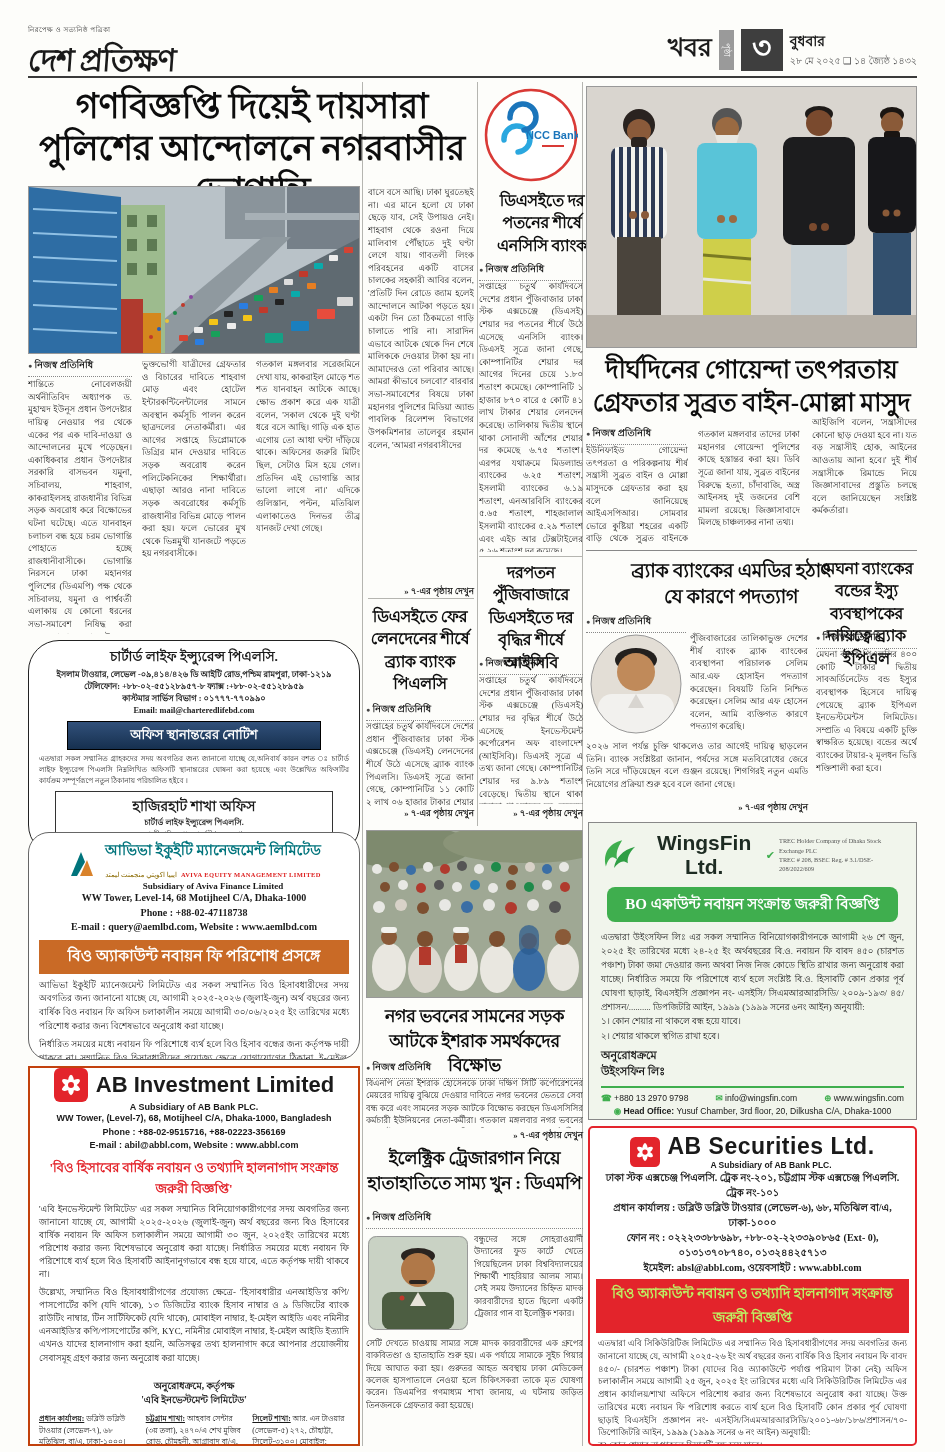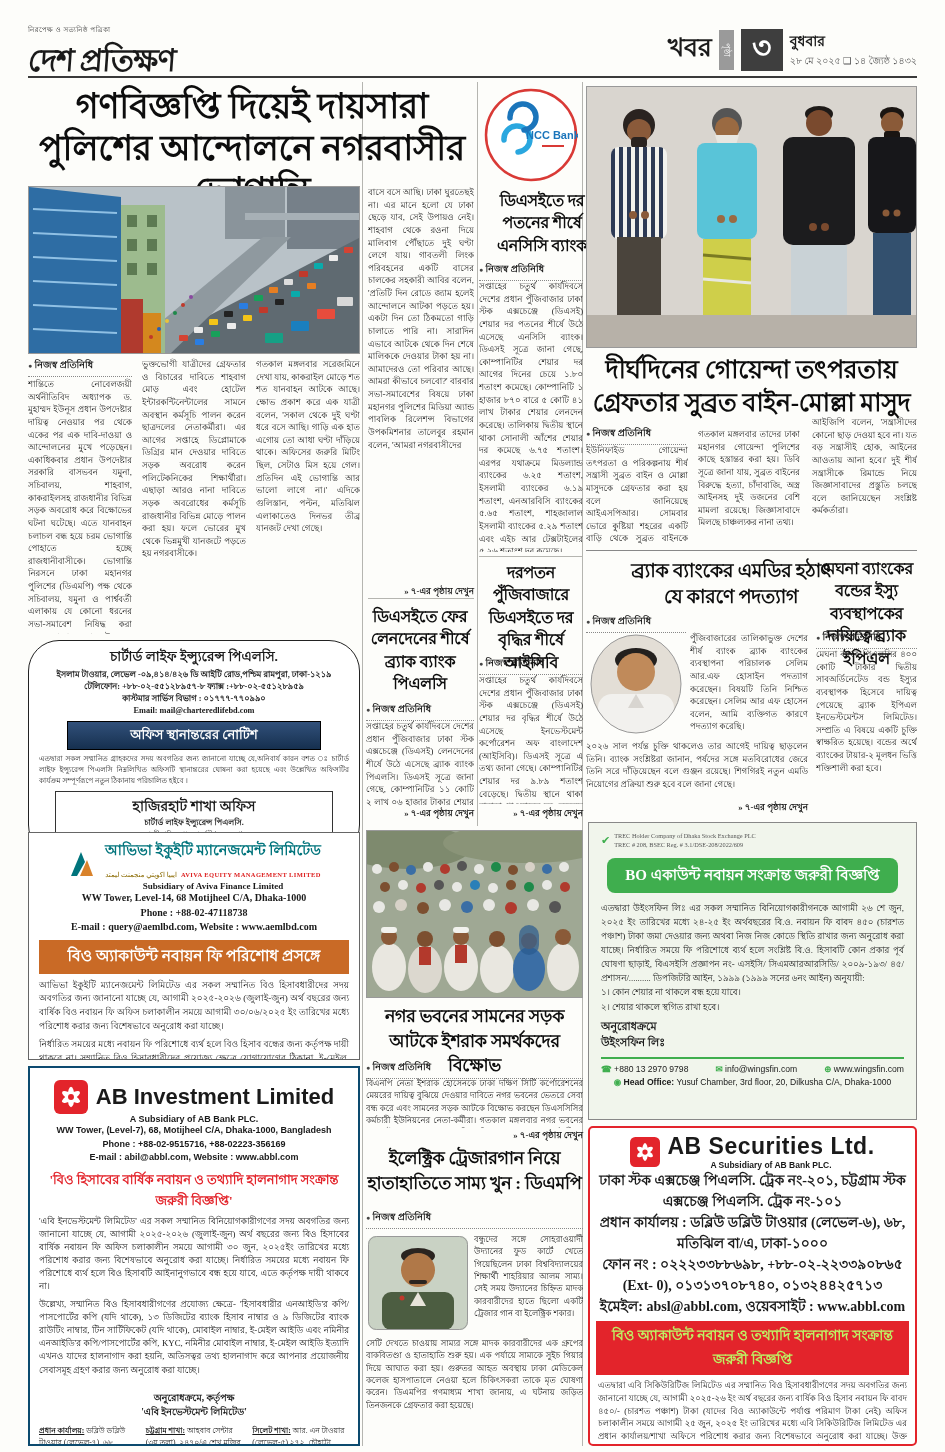--- a/index.html
+++ b/index.html
@@ -46,21 +46,21 @@
   
   .ad-av { border:1px solid #666; padding:6px 10px; }
   .av-title { color:#00747c; font-size:14.5px; font-weight:800; }
   .av-ar { color:#8a6a00; font-size:7px; }
   .av-red { color:#d22; font-size:6.5px; font-weight:700; letter-spacing:.4px; }
   .av-sub { font-size:9px; font-weight:700; }
   .av-line { font-size:10px; font-weight:700; line-height:1.45; }
   .av-banner { background:#c96a26; color:#fff; font-size:15.5px; font-weight:800; padding:4px 0; margin:5px 0; }
   .av-body { font-size:9px; line-height:1.55; text-align:justify; margin-top:4px; }
   
-  .ad-abi { border:2px solid #0c4a6e; padding:12px 9px; }
+  .ad-abi { border:2px solid #c2410c; padding:0 9px; }
   .abi-title { font-family:"Liberation Sans","DejaVu Sans",sans-serif; font-size:22px; font-weight:800; }
   .abi-sub { font-size:9px; font-weight:700; font-family:"Liberation Sans",sans-serif; }
   .abi-line { font-size:9px; font-weight:700; line-height:1.5; font-family:"Liberation Sans",sans-serif; }
   .abi-banner { color:#e3242b; font-size:13px; font-weight:800; margin:5px 0 3px; }
   .abi-body { font-size:8.8px; line-height:1.5; text-align:justify; }
   .abi-sig { font-size:9.5px; font-weight:700; line-height:1.5; margin-top:14px; }
   .abi-offices { display:flex; gap:10px; margin-top:6px; text-align:left; }
   .abi-off { flex:1; font-size:7.6px; line-height:1.5; }
   .abi-off .oh { font-weight:700; text-decoration:underline; }
   
@@ -72,21 +72,21 @@
   .wf-body { font-size:8.8px; line-height:1.6; text-align:justify; }
   .wf-li { font-size:8.8px; line-height:1.7; text-align:left; }
   .wf-sig { text-align:left; font-size:11px; font-weight:700; line-height:1.45; margin:4px 0 6px; }
   .wf-contact { border-top:2px solid #3fae4e; padding-top:5px; display:flex; justify-content:space-between;
                 font-size:8.6px; font-family:"Liberation Sans",sans-serif;align-items:center; }
   .wf-ho { font-size:8.6px; margin-top:3px; font-family:"Liberation Sans",sans-serif; }
   .wf-ic { color:#3fae4e; font-weight:700; }
   
   .ad-abs { border:2.5px solid #e3242b; border-radius:5px; padding:5px 8px; }
   .abs-title { font-family:"Liberation Sans","DejaVu Sans",sans-serif; font-size:23px; font-weight:700; letter-spacing:.5px; }
-  .abs-line { font-size:14px; font-weight:700; line-height:1.5; }
+  .abs-line { font-size:10px; font-weight:700; line-height:1.5; }
   .abs-banner { background:#e3242b; color:#bef264; font-size:14px; font-weight:800; padding:3px 0; margin:4px -2px; }
   .abs-body { font-size:8.5px; line-height:1.5; text-align:justify; }
 </style>
 </head>
 <body>
 
 <div class="page">
 
   <div class="abs" style="left:28px;top:24px;width:420px;">
     <div class="tagline">নিরপেক্ষ ও সত্যনিষ্ঠ পত্রিকা</div>
@@ -297,21 +297,21 @@
     <div class="ch-body">এতদ্বারা সকল সম্মানিত গ্রাহকদের সদয় অবগতির জন্য জানানো যাচ্ছে যে,অনিবার্য কারন বশত ঃ চার্টার্ড লাইফ ইন্স্যুরেন্স পিএলসি নিম্নলিখিত অফিসটি স্থানান্তরের ঘোষনা করা হয়েছে এবং উল্লেখিত অফিসটির কার্যক্রম সম্পূর্ণরূপে নতুন ঠিকানায় পরিচালিত হইবে ।</div>
     <div class="ch-box">
       <div style="font-size:14px;font-weight:700;font-family:Liberation Serif, serif;">হাজিরহাট শাখা অফিস</div>
       <div style="font-size:8px;font-weight:600;">চার্টার্ড লাইফ ইন্স্যুরেন্স পিএলসি.</div>
       <div style="font-size:7.5px;">হাজী গনি সুপার মার্কেট (৫ম তলা)</div>
 
     </div>
 
   </div>
 
-  <div class="abs ad ad-av" style="left:28px;top:832px;width:332px;height:228px;">
+  <div class="abs ad ad-av" style="left:28px;top:832px;width:332px;height:228px;border-radius:21px;">
     <div style="display:flex;align-items:center;justify-content:center;gap:8px;">
       <svg width="30" height="30" viewBox="0 0 30 30">
         <path d="M4,26 L14,2 L18,12 L10,26 Z" fill="#00747c"></path>
         <path d="M13,26 L20,10 L26,26 Z" fill="#d9822b"></path>
       </svg>
       <div>
         <div class="av-title">আভিভা ইকুইটি ম্যানেজমেন্ট লিমিটেড</div>
         <div class="ctr"><span class="av-ar">ايبيا اكويتي منجمنت ليمتد</span> <span class="av-red">AVIVA EQUITY MANAGEMENT LIMITED</span></div>
         <div class="av-sub ctr">Subsidiary of Aviva Finance Limited</div>
       </div>
@@ -441,20 +441,27 @@
       </g>
       <rect width="99" height="93" x=".5" y=".5" rx="8" fill="none" stroke="#999"></rect>
     </svg>
   </div>
   <div class="abs bodytxt" style="left:474px;top:1234px;width:109px;height:98px;font-size:8.4px;">বন্ধুদের সঙ্গে সোহরাওয়ার্দী উদ্যানের ফুড কার্টে খেতে গিয়েছিলেন ঢাকা বিশ্ববিদ্যালয়ের শিক্ষার্থী শাহরিয়ার আলম সাম্য। সেই সময় উদ্যানের চিহ্নিত মাদক কারবারীদের হাতে ছিলো একটি ট্রেজার গান বা ইলেক্ট্রিক শকার।</div>
   <div class="abs bodytxt" style="left:366px;top:1338px;width:217px;height:106px;font-size:8.4px;">সেটি দেখতে চাওয়ায় সাম্যর সঙ্গে মাদক কারবারীদের এক গ্রুপের বাকবিতণ্ডা ও হাতাহাতি শুরু হয়। এক পর্যায়ে সাম্যকে সুইচ গিয়ার দিয়ে আঘাত করা হয়। গুরুতর আহত অবস্থায় ঢাকা মেডিকেল কলেজ হাসপাতালে নেওয়া হলে চিকিৎসকরা তাকে মৃত ঘোষণা করেন। ডিএমপির গণমাধ্যম শাখা জানায়, এ ঘটনায় জড়িত তিনজনকে গ্রেফতার করা হয়েছে।</div>
 
   <div class="abs ad ad-wf ctr" style="left:588px;top:822px;width:329px;height:298px;">
     <div style="display:flex;align-items:center;justify-content:space-between;">
       <div style="display:flex;align-items:center;gap:4px;">
+        <svg width="42" height="36" viewBox="0 0 46 40">
+          <path d="M6,34 C2,18 10,6 26,2 C20,12 18,18 20,26 C14,20 10,22 6,34 Z" fill="#3fae4e"></path>
+          <path d="M16,36 C18,24 26,14 42,10 C34,18 32,24 33,30 C27,26 22,28 16,36 Z" fill="#2f9e44"></path>
+        </svg>
+        <span class="wf-title">WingsFin Ltd.</span>
+      </div>
+      <div style="display:flex;align-items:center;gap:4px;">
         <span style="color:#3fae4e;font-size:11px;">✔</span>
         <div class="wf-trec">
           <div>TREC Holder Company of Dhaka Stock Exchange PLC</div>
           <div>TREC # 208, BSEC Reg. # 3.1/DSE-208/2022/609</div>
         </div>
       </div>
     </div>
     <div class="wf-banner">BO একাউন্ট নবায়ন সংক্রান্ত জরুরী বিজ্ঞপ্তি</div>
     <div class="wf-body">এতদ্বারা উইংসফিন লিঃ এর সকল সম্মানিত বিনিয়োগকারীগনকে আগামী ২৬ শে জুন, ২০২৫ ইং তারিখের মধ্যে ২৪-২৫ ইং অর্থবছরের বি.ও. নবায়ন ফি বাবদ ৪৫০ (চারশত পঞ্চাশ) টাকা জমা দেওয়ার জন্য অথবা নিজ নিজ কোডে স্থিতি রাখার জন্য অনুরোধ করা যাচ্ছে। নির্ধারিত সময়ে ফি পরিশোধে ব্যর্থ হলে সংশ্লিষ্ট বি.ও. হিসাবটি কোন প্রকার পূর্ব ঘোষণা ছাড়াই, বিএসইসি প্রজ্ঞাপন নং- এসইসি/ সিএমআরআরসিডি/ ২০০৯-১৯৩/ ৪৫/ প্রশাসন/.......... ডিপজিটরি আইন, ১৯৯৯ (১৯৯৯ সনের ৬নং আইন) অনুযায়ী:</div>
     <div class="wf-li">১। কোন শেয়ার না থাকলে বন্ধ হয়ে যাবে।</div>

